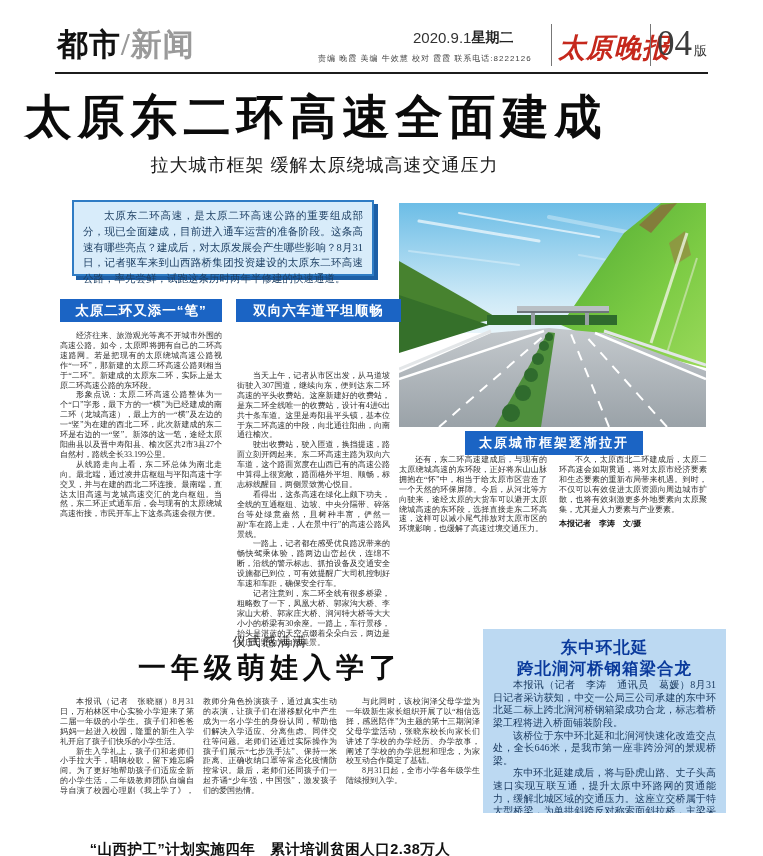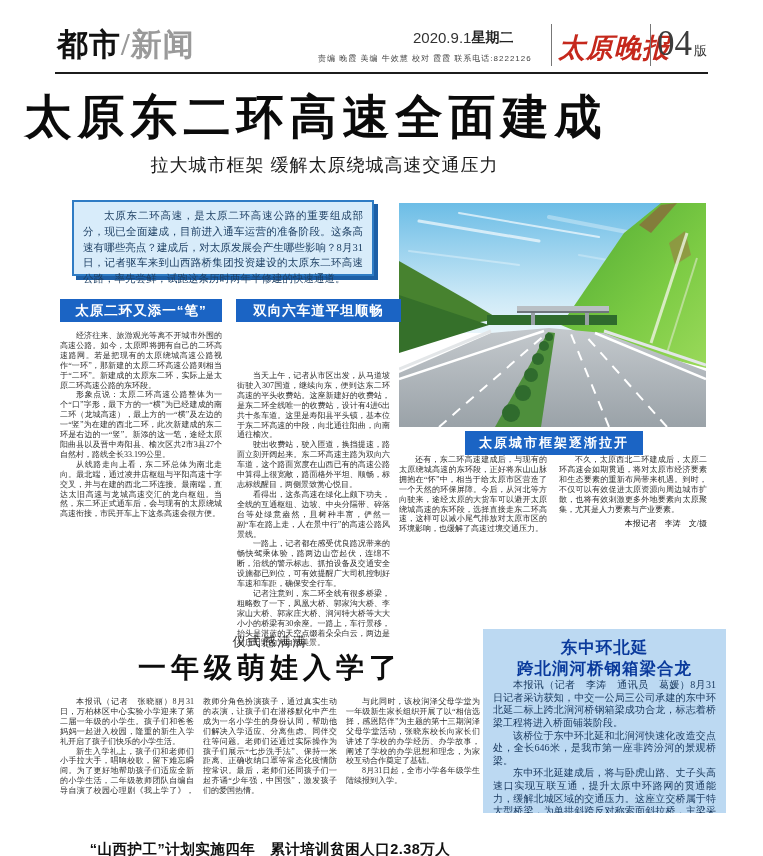--- a/index.html
+++ b/index.html
@@ -33,21 +33,21 @@
   
   .chip { position:absolute; top:299px; height:23px; background:#1b64c4; color:#fff; font-family:"Liberation Sans",sans-serif; font-size:13.5px; font-weight:bold; letter-spacing:1px; display:flex; align-items:center; justify-content:center; }
   .chip1 { left:60px; width:162px; }
   .chip2 { left:236px; width:165px; }
   
   .bodytxt { font-size:8px; line-height:1.24; text-align:justify; color:#2e2e2e; }
   .bodytxt p { text-indent:2em; margin:0; }
   .col1 { position:absolute; left:60px; top:331px; width:162px; height:268px; overflow:hidden; }
   .col2 { position:absolute; left:237px; top:331px; width:153px; height:360px; overflow:hidden;margin-top:40px; }
   .col34 { position:absolute; left:399px; top:455px; width:308px; height:192px; column-count:2; column-gap:12px; overflow:hidden; }
-  .byline { text-indent:0 !important; text-align:right; font-weight:normal; margin-top:5px !important; color:#111; }
+  .byline { text-indent:0 !important; text-align:left; font-weight:bold; margin-top:5px !important; color:#111; }
   
   .kicker { position:absolute; left:60px; top:633px; width:420px; text-align:center; font-family:"Liberation Sans",sans-serif; font-size:13px; color:#2a2a2a; letter-spacing:2px; }
   .school-headline { position:absolute; left:60px; top:649px; width:420px; text-align:center; font-family:"Liberation Sans",sans-serif; font-weight:800; font-size:28px; letter-spacing:5px; color:#0d0d0d; }
   .school-body { position:absolute; left:60px; top:697px; width:420px; height:143px; column-count:3; column-gap:9px; overflow:hidden; }
   
   .bridge-box { position:absolute; left:483px; top:629px; width:243px; height:184px; background:#bcd9f2; padding:8px 10px 6px 10px; overflow:hidden; }
   .bridge-headline { text-align:center; font-family:"Liberation Sans",sans-serif; font-weight:800; font-size:16.5px; line-height:1.28; color:#0a3a9c; letter-spacing:1px; }
   .bridge-body { font-size:10px; line-height:1.26; color:#16365c; text-align:justify; }
   .bridge-body p { text-indent:2em; margin:0; }
   

